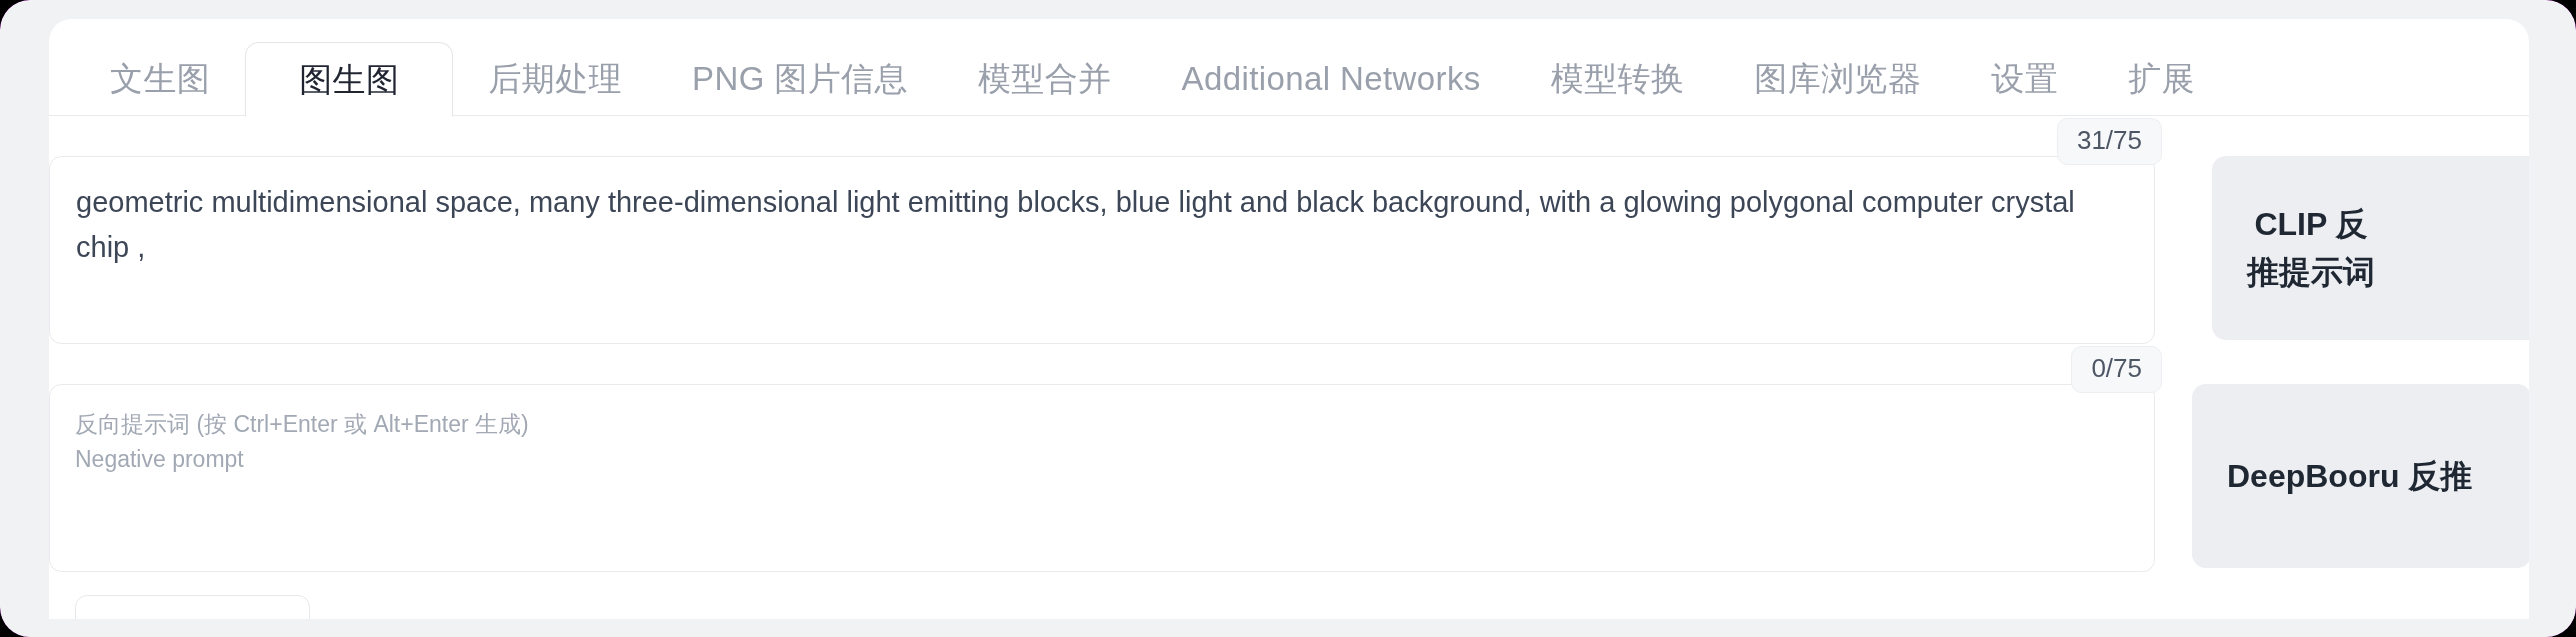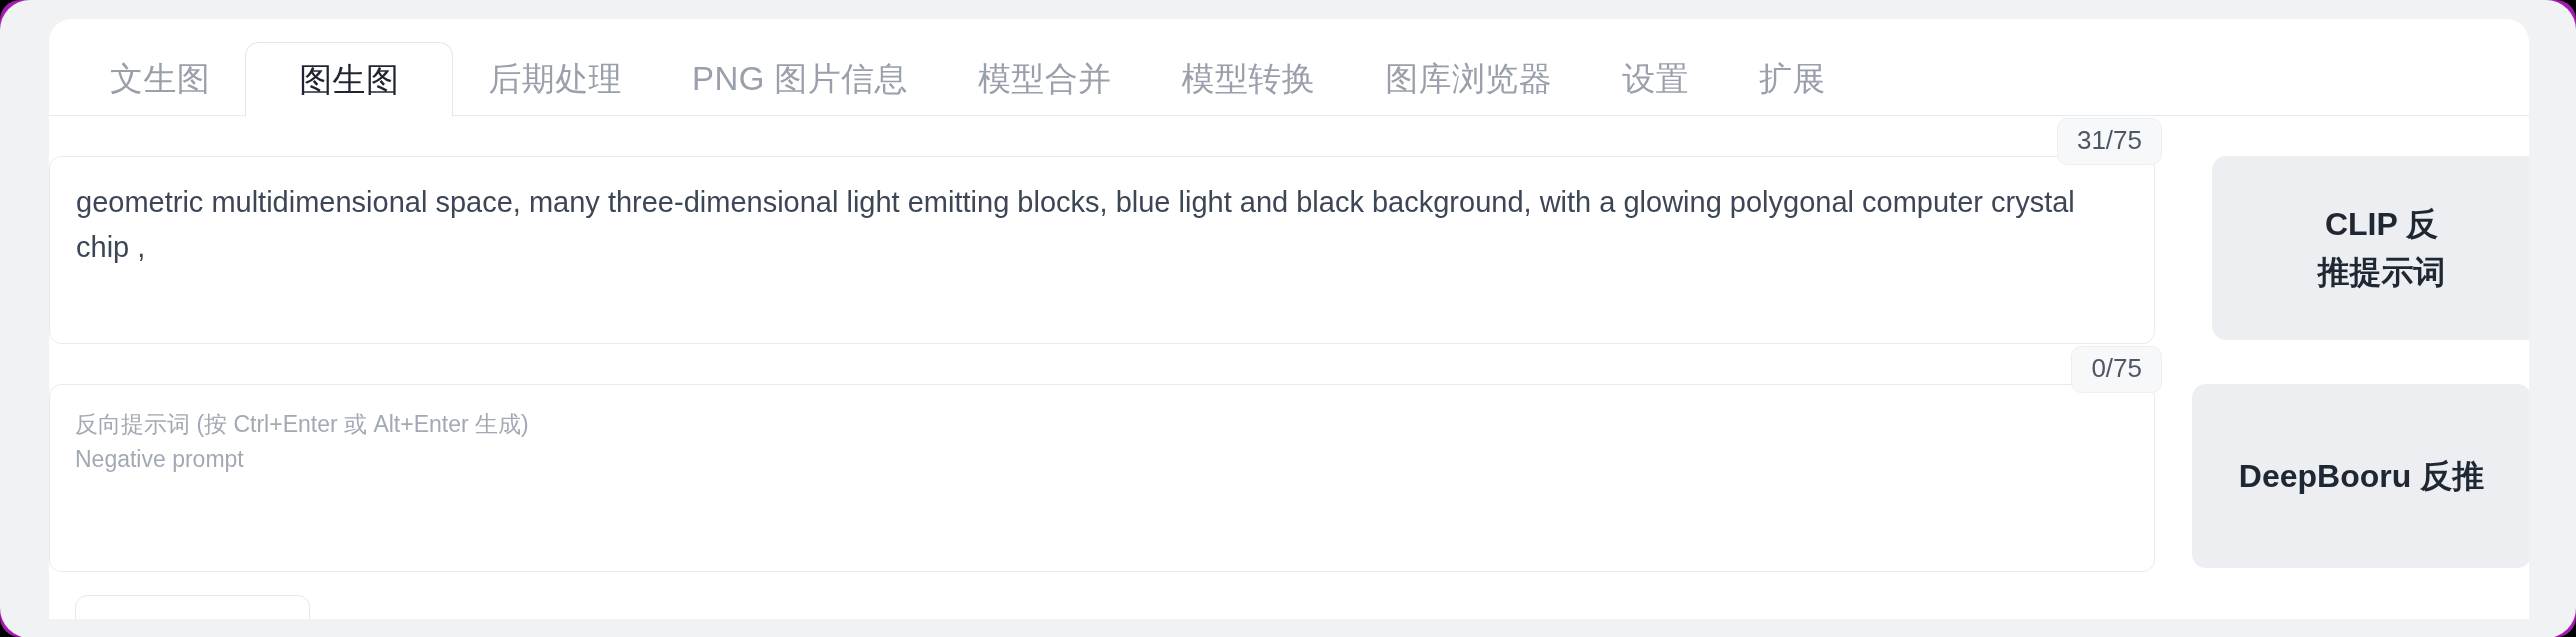--- a/index.html
+++ b/index.html
@@ -11,21 +11,21 @@
     overflow: hidden;
     background: #000000;
     font-family: "Liberation Sans", "DejaVu Sans", sans-serif;
   }
 
   
   #app-frame {
     position: absolute;
     inset: 0;
     background: #a21caf;
-    border-radius: 20px;
+    border-radius: 30px;
     overflow: hidden;
   }
 
   
   #page-bg {
     position: absolute;
     left: 0; top: 0;
     width: 2576px; height: 638px;
     background: #f1f2f3;
     border-radius: 30px;
@@ -165,21 +165,20 @@
     border: none;
     border-radius: 14px;
     color: #1f2733;
     font-size: 32px;
     font-weight: bold;
     line-height: 1.5;
     text-align: center;
     cursor: pointer;
     display: flex;
     align-items: center;
-    justify-content: center;
     padding: 14px 35px;
     font-family: "Liberation Sans", "DejaVu Sans", sans-serif;
   }
   .side-btn span { display: block; }
 
   
   #bottom-stub {
     position: absolute;
     left: 26px;
     top: 479px;
@@ -197,20 +196,21 @@
   <div id="page-bg">
 
     <div id="main-card">
 
       <nav id="tab-bar">
         <button class="tab">文生图</button>
         <button class="tab is-active">图生图</button>
         <button class="tab">后期处理</button>
         <button class="tab">PNG 图片信息</button>
         <button class="tab">模型合并</button>
+        <button class="tab">Additional Networks</button>
         <button class="tab">模型转换</button>
         <button class="tab">图库浏览器</button>
         <button class="tab">设置</button>
         <button class="tab">扩展</button>
       </nav>
 
       <div id="content">
 
         <div class="prompt-row" id="prompt-row-pos">
           <div class="textarea-wrap">

